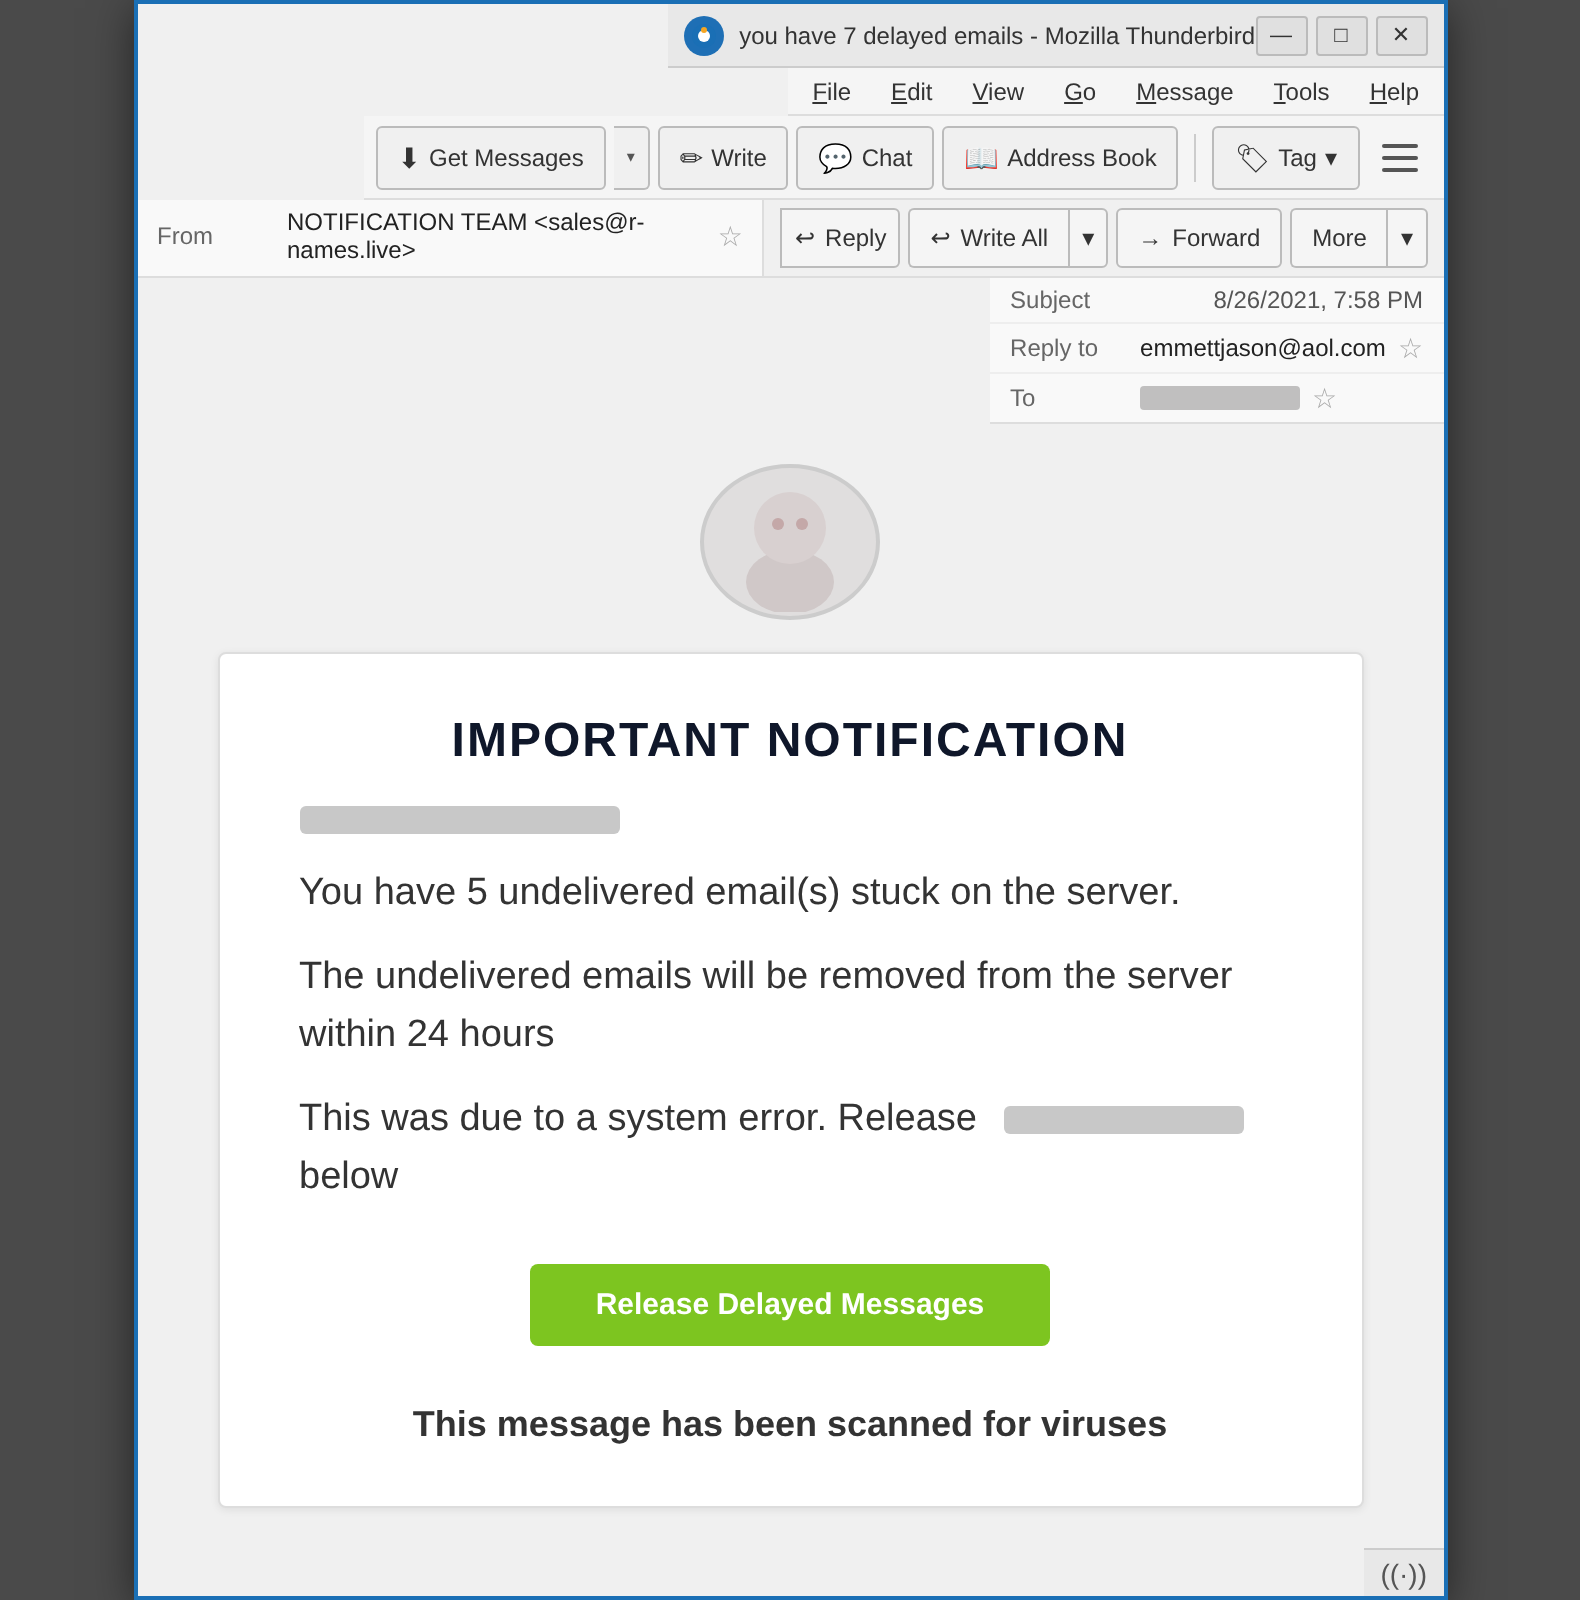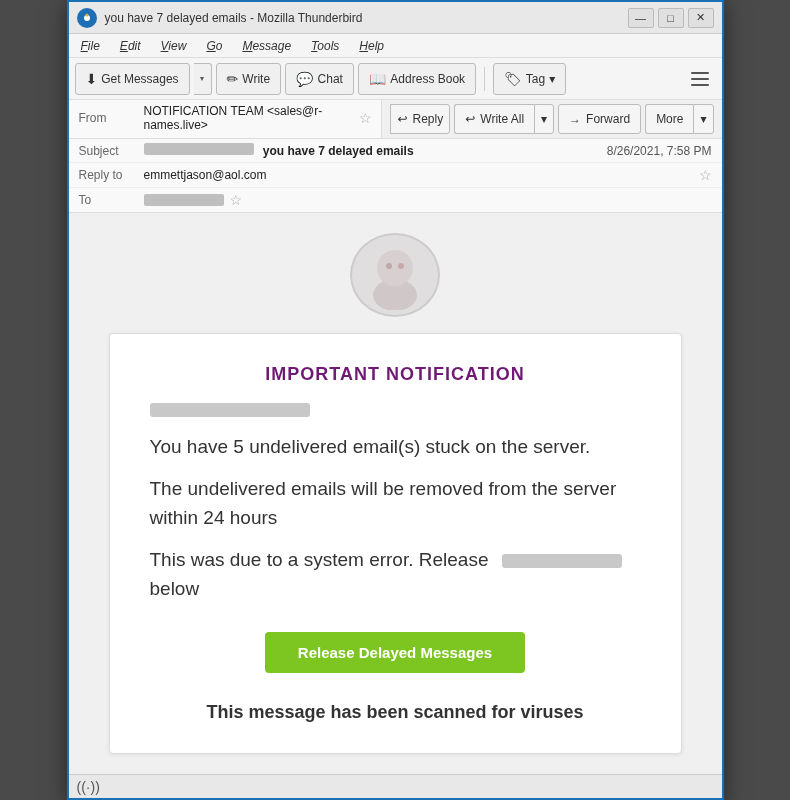--- a/index.html
+++ b/index.html
@@ -13,20 +13,21 @@
       min-height: 100vh;
     }
     .window {
       width: 657px;
       height: 800px;
       border: 2px solid #1a6fb5;
       background: #f0f0f0;
       display: flex;
       flex-direction: column;
       box-shadow: 0 4px 20px rgba(0,0,0,0.5);
+      align-items: flex-end;
     }
     
     .title-bar {
       background: #e8e8e8;
       height: 32px;
       display: flex;
       align-items: center;
       padding: 0 8px;
       border-bottom: 1px solid #ccc;
       user-select: none;
@@ -68,21 +69,20 @@
     }
     
     .menu-bar {
       background: #f5f5f5;
       height: 24px;
       display: flex;
       align-items: center;
       padding: 0 4px;
       border-bottom: 1px solid #ddd;
       gap: 4px;
-      font-style: italic;
     }
     .menu-item {
       padding: 2px 8px;
       font-size: 12px;
       color: #333;
       cursor: pointer;
       border-radius: 2px;
     }
     .menu-item .underline { text-decoration: underline; }
     
@@ -269,22 +269,22 @@
       padding: 30px 40px;
       width: 100%;
       max-width: 680px;
       position: relative;
       z-index: 1;
       box-shadow: 0 1px 4px rgba(0,0,0,0.08);
     }
     .email-notification-title {
       text-align: center;
       font-weight: bold;
-      font-size: 18px;
-      color: #701a75;
+      font-size: 24px;
+      color: #0f172a;
       letter-spacing: 1px;
       margin-bottom: 16px;
     }
     .blurred-text {
       display: inline-block;
       background: #c8c8c8;
       border-radius: 3px;
       height: 14px;
       vertical-align: middle;
     }
@@ -442,24 +442,20 @@
         <button class="action-btn">
           <span>▾</span>
         </button>
       </div>
     </div>
   </div>
 
   <div class="email-header">
     <div class="email-header-row">
       <span class="email-label">Subject</span>
-      <span class="email-value">
-        <span class="blurred-bar" style="width:110px; margin-right:6px;"></span>
-        <span class="bold">you have 7 delayed emails</span>
-      </span>
       <span class="email-date">8/26/2021, 7:58 PM</span>
     </div>
     <div class="email-header-row">
       <span class="email-label">Reply to</span>
       <span class="email-value">emmettjason@aol.com</span>
       <span class="star-icon">☆</span>
     </div>
     <div class="email-header-row">
       <span class="email-label">To</span>
       <span class="blurred-bar" style="width:80px;"></span>

